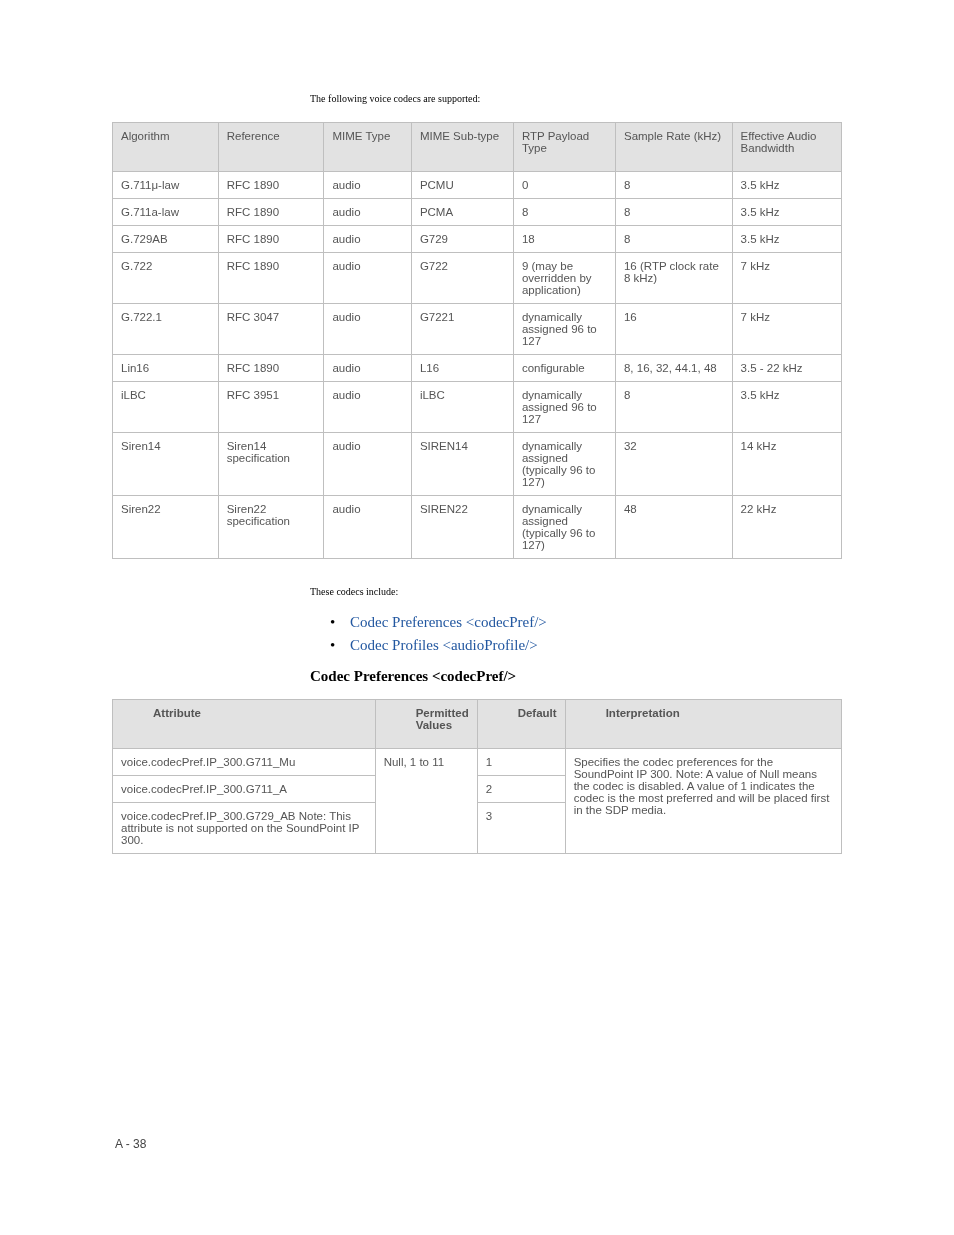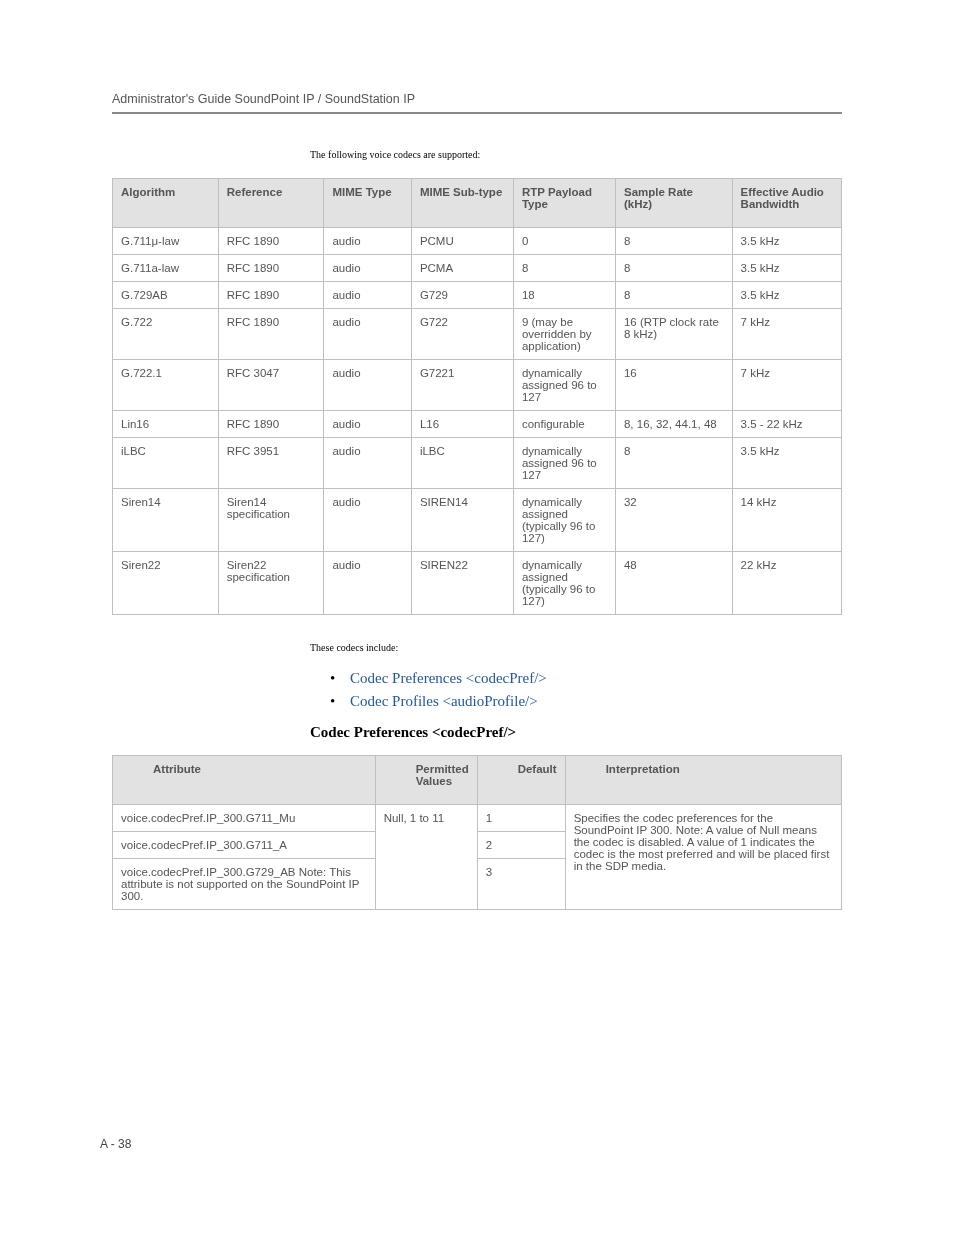--- a/index.html
+++ b/index.html
@@ -47,21 +47,21 @@
     color: #555;
   }
   table.codec-table th, table.codec-table td {
     border: 1px solid #bfbfbf;
     padding: 7px 8px;
     vertical-align: top;
     text-align: left;
   }
   table.codec-table th {
     background: #e2e2e2;
-    font-weight: bold;
+    font-weight: normal;
     height: 34px;
   }
   table.pref-table th, table.pref-table td {
     border: 1px solid #bfbfbf;
     padding: 7px 8px;
     vertical-align: top;
     text-align: left;
   }
   table.pref-table th {
     background: #e2e2e2;
@@ -92,33 +92,32 @@
     text-decoration: none;
   }
   .sub-heading {
     font-size: 15px;
     font-weight: bold;
     margin-left: 198px;
     margin-bottom: 14px;
   }
   .page-num {
     position: absolute;
-    left: 100px;
+    left: 115px;
     bottom: 84px;
     font-family: "Futura", "Trebuchet MS", Arial, sans-serif;
     font-size: 12px;
     color: #444;
   }
 </style>
 </head>
 <body>
 
 <div class="page">
 
-  <div class="running-head">Administrator's Guide SoundPoint IP / SoundStation IP</div>
 
 
   <div class="body-text">The following voice codecs are supported:</div>
 
   <table class="codec-table">
     <colgroup>
       <col style="width:14.5%">
       <col style="width:14.5%">
       <col style="width:12%">
       <col style="width:14%">

